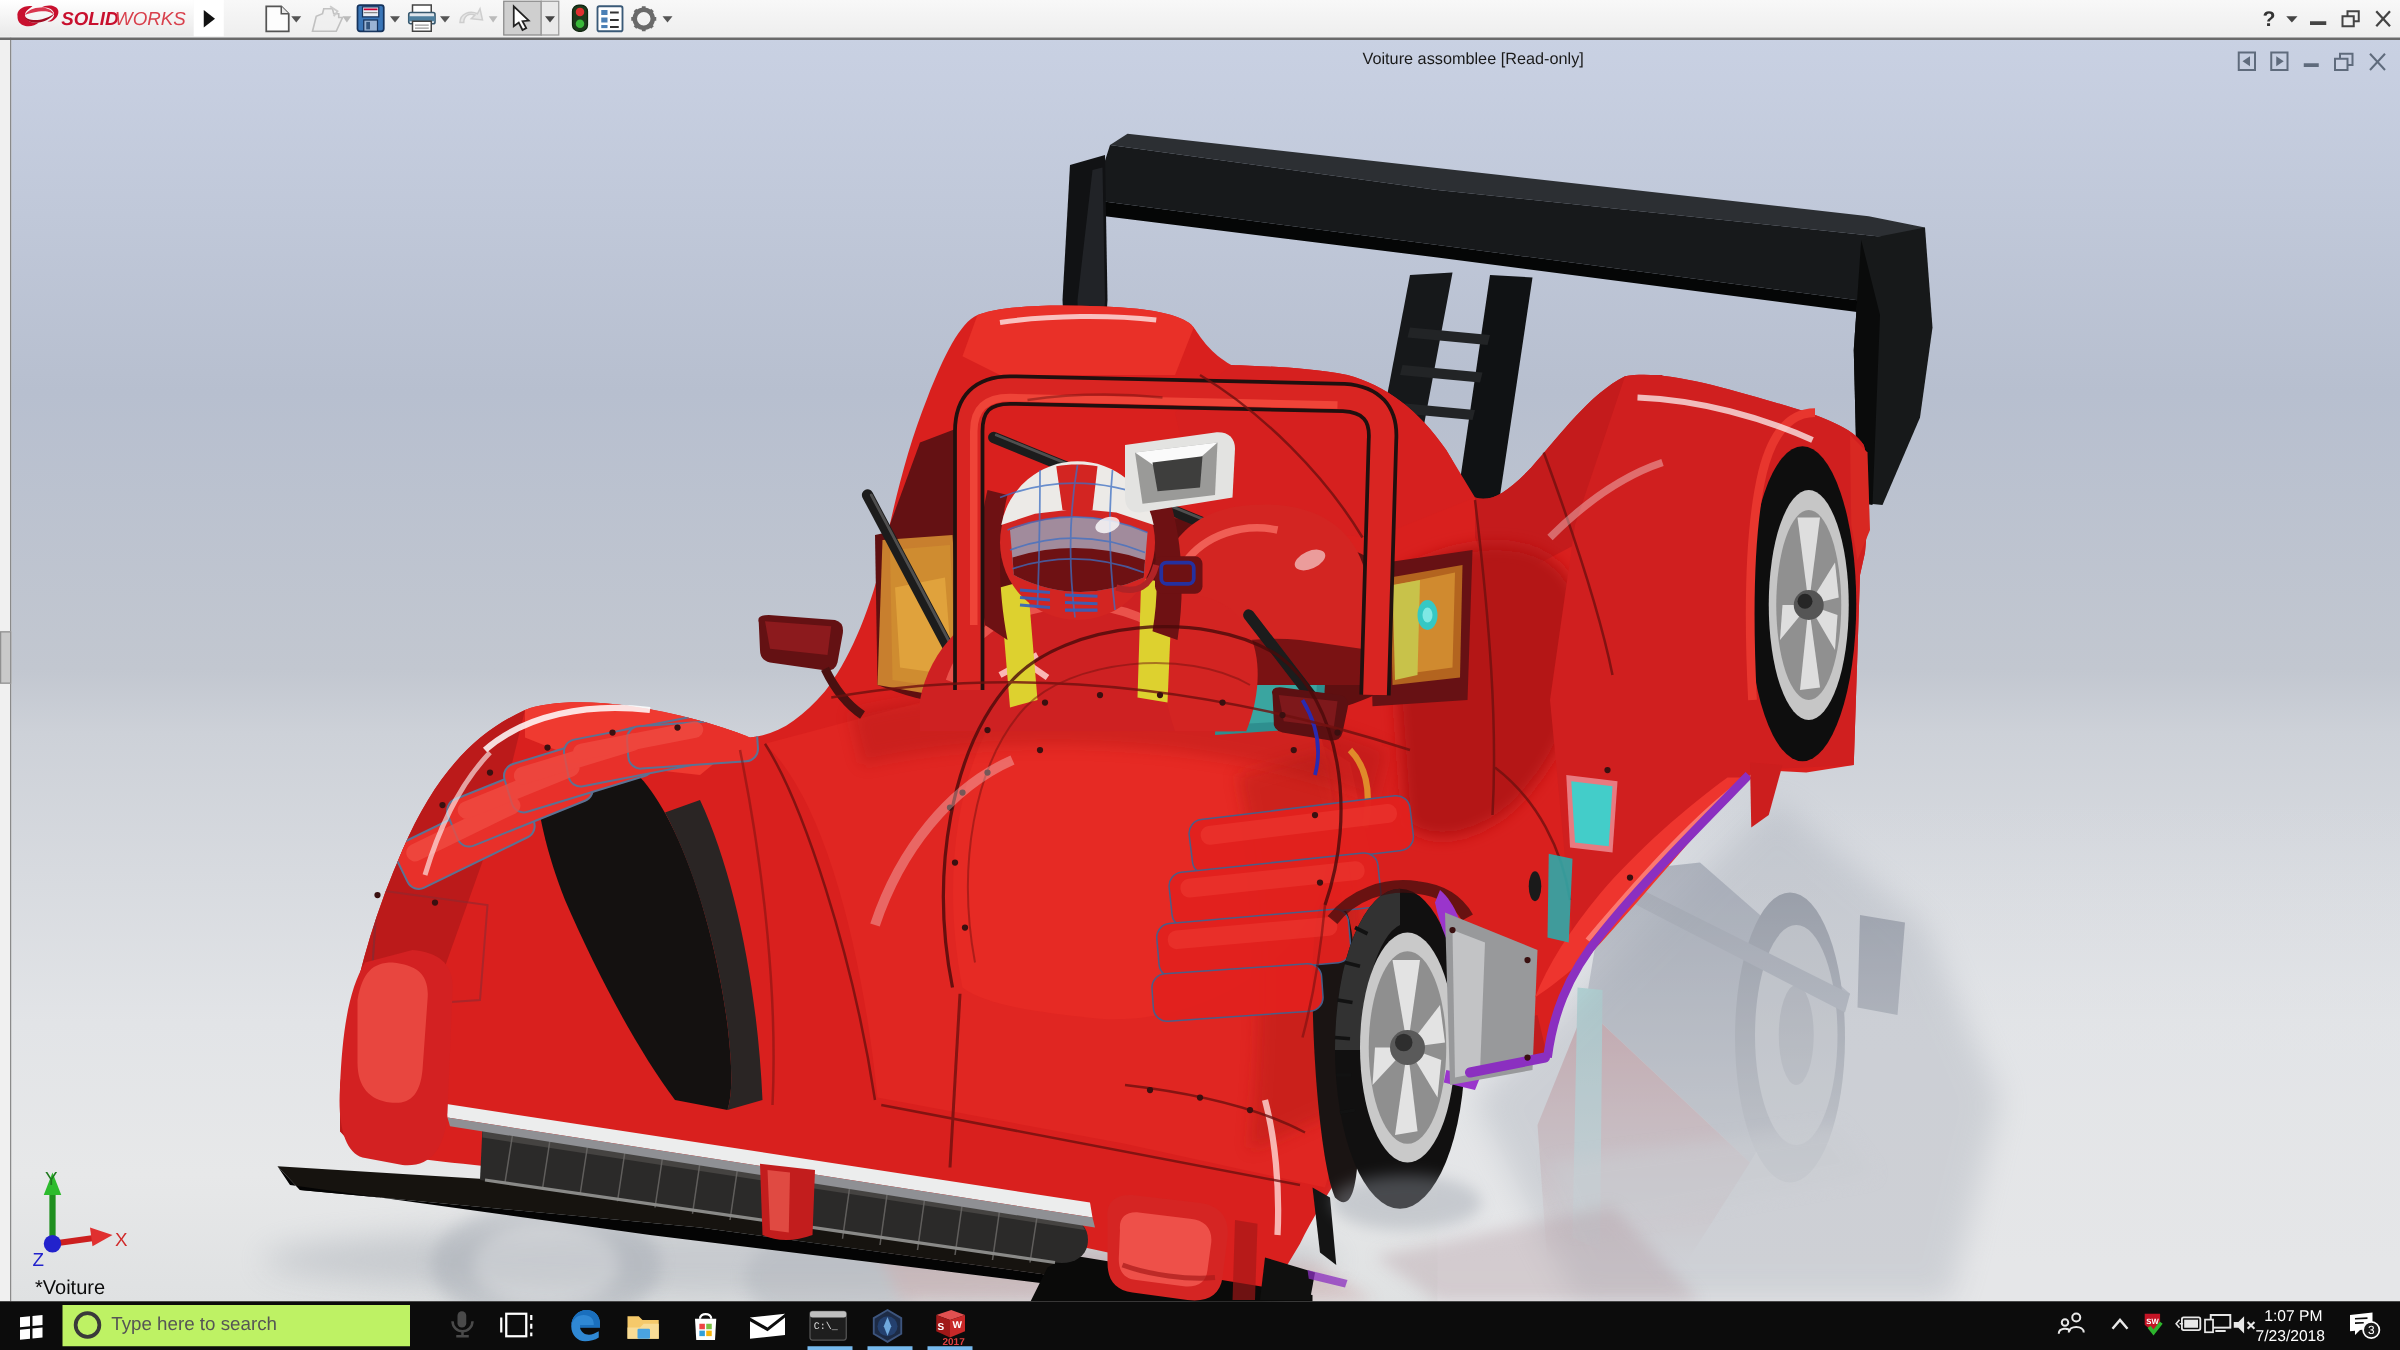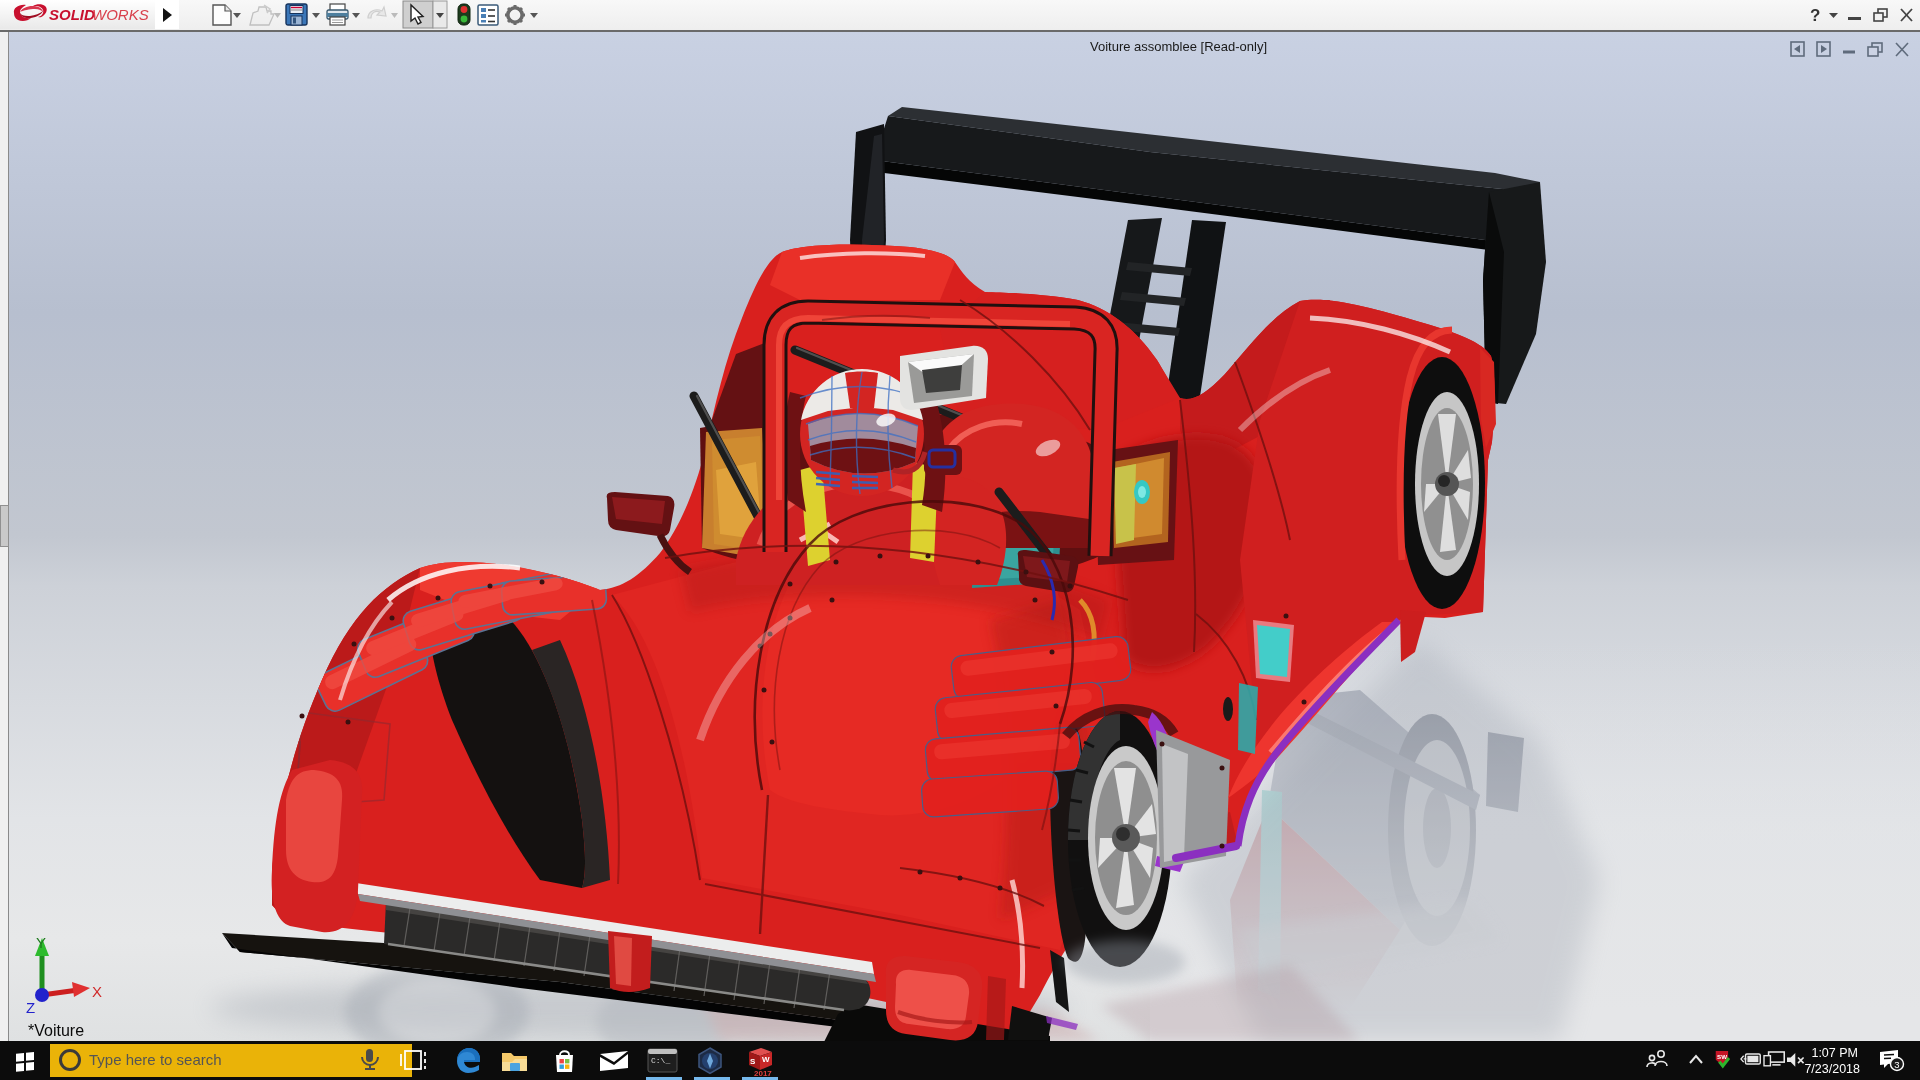--- a/index.html
+++ b/index.html
@@ -11,21 +11,21 @@
 #flyout:after{content:"";position:absolute;left:8px;top:8px;border-left:9px solid #111;border-top:7px solid transparent;border-bottom:7px solid transparent;}
 #apptitle{position:absolute;left:1090px;top:7px;font-size:13px;color:#1a1a1a;margin-top:32px;}
 
 #viewport{position:absolute;left:0;top:30px;width:1920px;height:1011px;}
 #vpsvg{position:absolute;left:0;top:0;}
 #leftstrip{position:absolute;left:0;top:0;width:8px;height:1011px;background:#f0f0f0;border-right:1px solid #8a8a8a;}
 #lefttab{position:absolute;left:0;top:475px;width:7px;height:40px;background:#c9c9c9;border:1px solid #909090;}
 #dimetric{position:absolute;left:28px;top:992px;font-size:16px;color:#0a0a0a;}
 
 #taskbar{position:absolute;left:0;top:1041px;width:1920px;height:39px;background:#0c0c0c;}
-#searchbox{position:absolute;left:50px;top:3px;width:362px;height:33px;background:#eab308;}
+#searchbox{position:absolute;left:50px;top:3px;width:278px;height:33px;background:#bef264;}
 #searchtxt{position:absolute;left:39px;top:7px;font-size:15px;color:#555;}
 </style>
 </head>
 <body>
 <div id="stage">
 
   <div id="viewport">
     <svg id="vpsvg" width="1920" height="1011" viewBox="0 30 1920 1011" xmlns="http://www.w3.org/2000/svg">
       <defs>
         <linearGradient id="bg" x1="0" y1="30" x2="0" y2="1041" gradientUnits="userSpaceOnUse">

